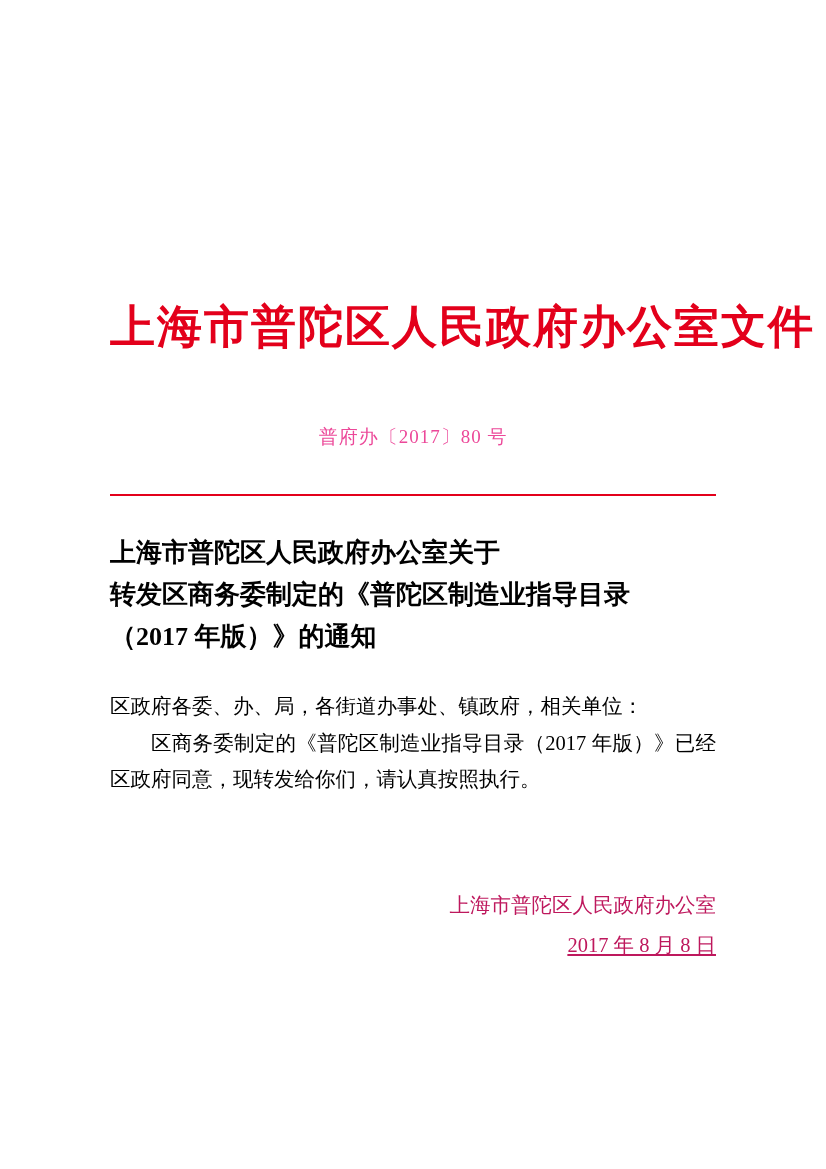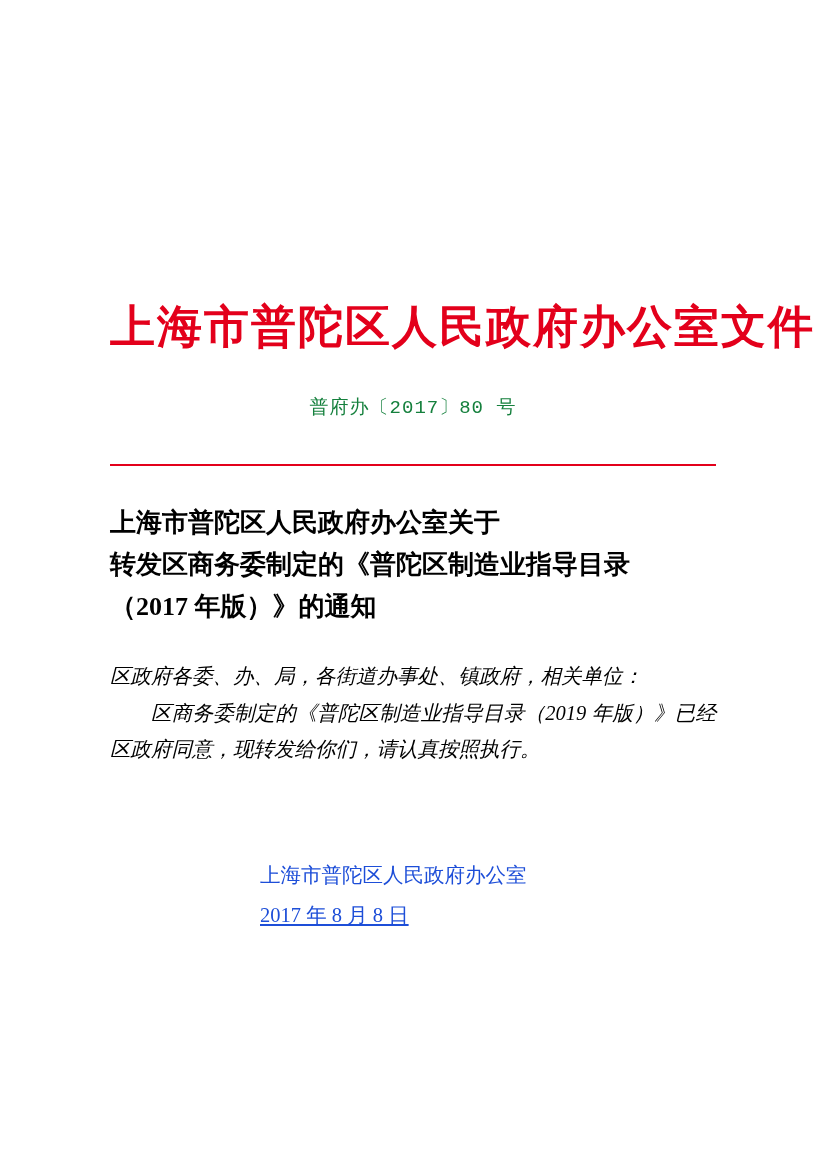--- a/index.html
+++ b/index.html
@@ -31,23 +31,23 @@
     letter-spacing: 2px;
     line-height: 1.2;
     margin-top: 300px;
     white-space: nowrap;
   }
 
   .doc-number {
     text-align: center;
     font-size: 19px;
     letter-spacing: 1px;
-    margin-top: 40px;
-    color: #15803d;
-    font-family: Liberation Mono, monospace;
+    margin-top: 70px;
+    color: #ec4899;
+    font-family: Liberation Serif, serif;
   }
 
   .red-rule {
     border: none;
     border-top: 2px solid #e3001b;
     margin: 44px 0 0 0;
     height: 0;
   }
 
   
@@ -64,36 +64,35 @@
     white-space: nowrap;
   }
 
   
   .body-block {
     margin-top: 30px;
     font-size: 20.5px;
     line-height: 1.78;
     color: #000;
     text-align: justify;
-    font-style: italic;
   }
   .body-block p {
     margin: 0;
   }
   .body-block p.indent {
     text-indent: 2em;
   }
 
   
   .signature {
     margin-top: 88px;
     font-size: 20.5px;
     line-height: 1.95;
-    text-align: left;
-    color: #1d4ed8;
+    text-align: right;
+    color: #be185d;
   }
   .signature .sig-line {
     display: block;
     padding-left: 150px;
   }
   .signature .sig-date {
     display: block;
     padding-left: 150px;
     text-decoration: underline;
   }
@@ -110,21 +109,21 @@
   <hr class="red-rule">
 
   <div class="doc-title">
     <span class="line">上海市普陀区人民政府办公室关于</span>
     <span class="line">转发区商务委制定的《普陀区制造业指导目录</span>
     <span class="line">（2017 年版）》的通知</span>
   </div>
 
   <div class="body-block">
     <p>区政府各委、办、局，各街道办事处、镇政府，相关单位：</p>
-    <p class="indent">区商务委制定的《普陀区制造业指导目录（2019 年版）》已经区政府同意，现转发给你们，请认真按照执行。</p>
+    <p class="indent">区商务委制定的《普陀区制造业指导目录（2017 年版）》已经区政府同意，现转发给你们，请认真按照执行。</p>
   </div>
 
   <div class="signature">
     <span class="sig-line">上海市普陀区人民政府办公室</span>
     <span class="sig-date">2017 年 8 月 8 日</span>
   </div>
 
 </div>
 
 </body></html>

